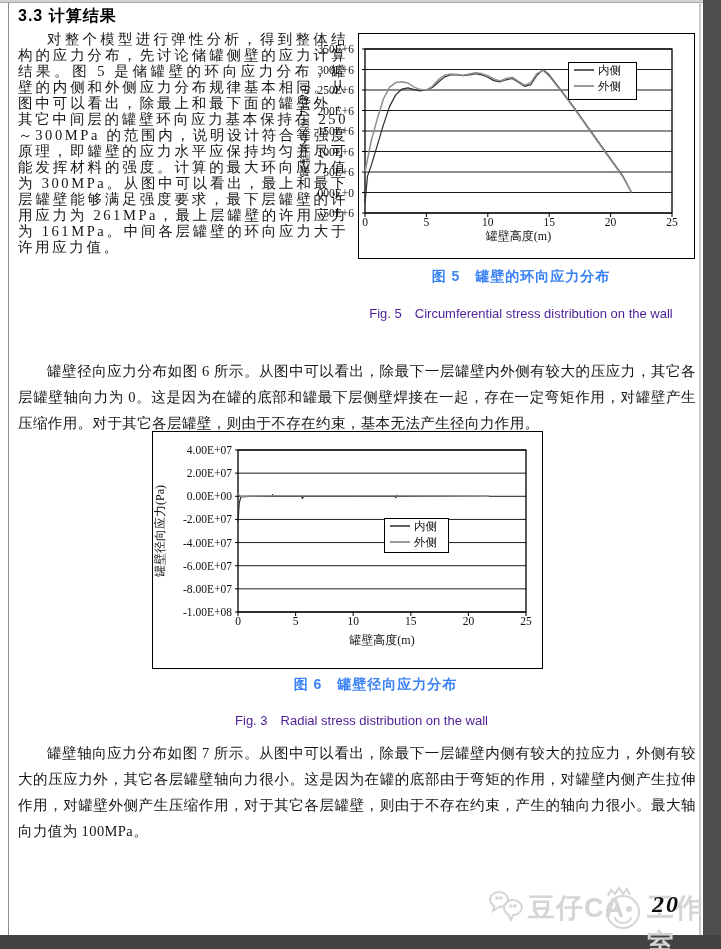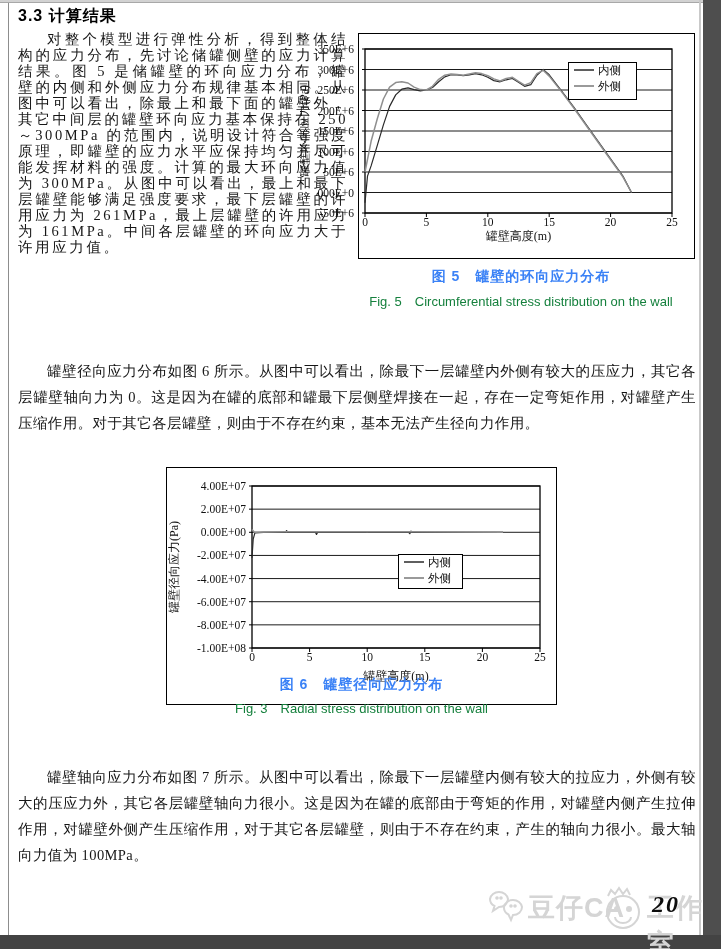--- a/index.html
+++ b/index.html
@@ -22,36 +22,36 @@
   }
   .para {
     text-align:justify; color:#161616; font-size:14.5px; line-height:26px;
     text-indent:2em;
   }
   .para-col {
     position:absolute; left:18px; top:31px; width:330px;
     letter-spacing:2.6px; line-height:16px;
   }
   .para-wide2 { position:absolute; left:18px; top:358px; width:678px; letter-spacing:0.4px; }
-  .para-wide3 { position:absolute; left:18px; top:740px; width:678px; letter-spacing:0.4px;margin-top:24px; }
+  .para-wide3 { position:absolute; left:18px; top:740px; width:678px; letter-spacing:0.4px; }
 
   .figure { position:absolute; }
   .figcap-zh {
     position:absolute; text-align:center;
     font-family:"Liberation Sans","DejaVu Sans",sans-serif;
     font-weight:bold; font-size:14px; letter-spacing:1px; color:#3b82f6;
   }
   .figcap-en {
     position:absolute; text-align:center;
     font-family:"Liberation Sans","DejaVu Sans",sans-serif;
-    font-size:13px; color:#15803d;
+    font-size:13px; color:#4c1d95;margin-top:12px;
   }
   .cap5zh { left:348px; top:268px; width:346px; }
   .cap5en { left:330px; top:293px; width:382px; }
-  .cap6zh { left:166px; top:676px; width:391px; }
+  .cap6zh { left:180px; top:676px; width:391px; }
   .cap6en { left:150px; top:700px; width:423px; }
 
   .footer { position:absolute; left:0; top:880px; width:721px; height:55px; }
   .wm-text {
     position:absolute; color:#d5d5d5; font-size:27px; letter-spacing:1px;
     font-family:"Liberation Sans","DejaVu Sans",sans-serif; font-weight:bold;
   }
   .wm-chat { position:absolute; left:487px; top:9px; }
   .wm-t1   { left:528px; top:10px; }
   .wm-face { position:absolute; left:600px; top:4px; }
@@ -127,21 +127,21 @@
       <line x1="274" y1="37" x2="294" y2="37" stroke="#2a2a2a" stroke-width="1.5"></line>
       <text x="298" y="41" font-size="11.5">内侧</text>
       <line x1="274" y1="53" x2="294" y2="53" stroke="#8f8f8f" stroke-width="1.8"></line>
       <text x="298" y="57" font-size="11.5">外侧</text>
     </svg></div>
 <div class="figcap-zh cap5zh">图 5　罐壁的环向应力分布</div>
 <div class="figcap-en cap5en">Fig. 5　Circumferential stress distribution on the wall</div>
 
 <div class="para para-wide2">罐壁径向应力分布如图 6 所示。从图中可以看出，除最下一层罐壁内外侧有较大的压应力，其它各层罐壁轴向力为 0。这是因为在罐的底部和罐最下层侧壁焊接在一起，存在一定弯矩作用，对罐壁产生压缩作用。对于其它各层罐壁，则由于不存在约束，基本无法产生径向力作用。</div>
 
-<div class="figure" style="left: 166px; top: 431px; margin-top: 36px;"><svg width="391" height="238">
+<div class="figure" style="left: 152px; top: 431px;"><svg width="391" height="238">
       <rect x="0.5" y="0.5" width="390" height="237" fill="none" stroke="#000" stroke-width="1"></rect>
       <rect x="86" y="19" width="288" height="162" fill="#fff" stroke="#000" stroke-width="1.3"></rect>
       <line x1="86" y1="19" x2="374" y2="19" stroke="#000" stroke-width="0.9"></line>
       <line x1="83" y1="19" x2="86" y2="19" stroke="#000" stroke-width="1"></line>
       <text x="80" y="23" text-anchor="end" font-size="11.5">4.00E+07</text>
       <line x1="86" y1="42.14285714285714" x2="374" y2="42.14285714285714" stroke="#000" stroke-width="0.9"></line>
       <line x1="83" y1="42.14285714285714" x2="86" y2="42.14285714285714" stroke="#000" stroke-width="1"></line>
       <text x="80" y="46.14285714285714" text-anchor="end" font-size="11.5">2.00E+07</text>
       <line x1="86" y1="65.28571428571428" x2="374" y2="65.28571428571428" stroke="#000" stroke-width="0.9"></line>
       <line x1="83" y1="65.28571428571428" x2="86" y2="65.28571428571428" stroke="#000" stroke-width="1"></line>

